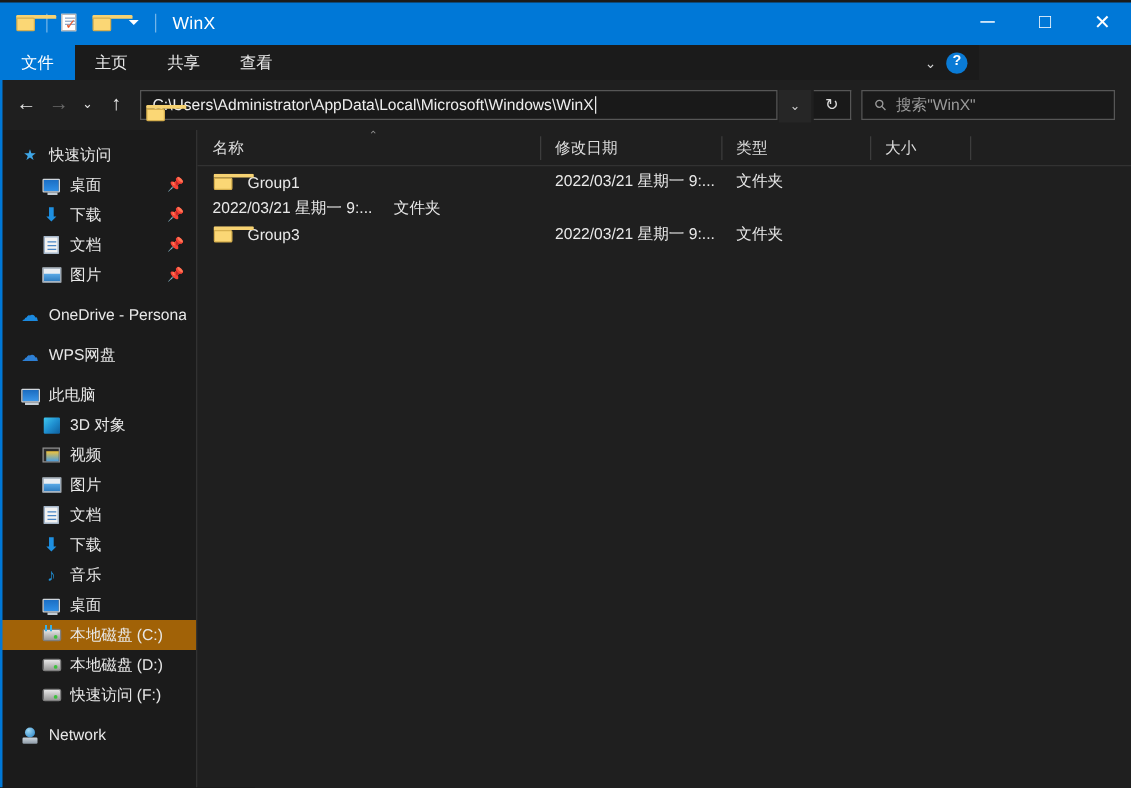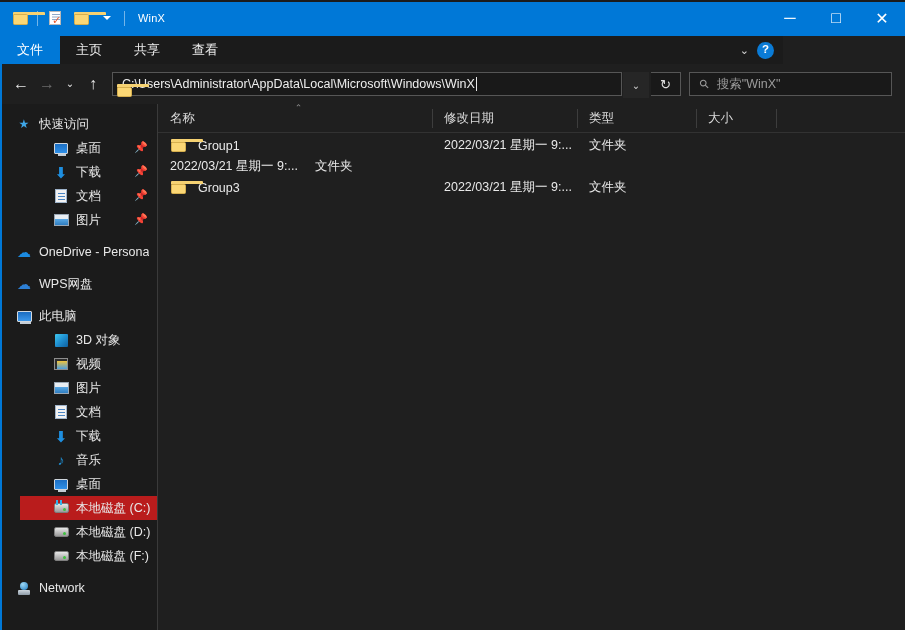--- a/index.html
+++ b/index.html
@@ -19,21 +19,21 @@
     background: #0078d7;
     display: flex; align-items: center;
   }
   .qat { display: flex; align-items: center; padding-left: 7px; gap: 0px; height: 36px; }
   .qat-btn {
     width: 26px; height: 26px;
     display: flex; align-items: center; justify-content: center;
   }
   .qat-sep { width: 1px; height: 15px; background: rgba(255,255,255,.45); margin: 0 4px; }
   .win-title {
-    color: #ffffff; font-size: 11px; margin-left: 9px;
+    color: #ffffff; font-size: 14px; margin-left: 9px;
     letter-spacing: .2px; white-space: nowrap;
   }
   .wincontrols { position: absolute; right: 0; top: 0; display: flex; height: 36px; }
   .wc {
     width: 46px; height: 36px; display: flex; align-items: center; justify-content: center;
     color: #fff;
   }
 
   
   .folder-ic { position: relative; width: 15px; height: 13px; }
@@ -125,26 +125,26 @@
 
   
   .sidebar {
     width: 158px; height: 526px; background: #1b1b1b;
     border-right: 1px solid #3a3a3a; overflow: hidden; position: relative;
   }
   .nav-row {
     display: flex; align-items: center; height: 24px; position: relative;
     color: #e8e8e8; font-size: 12.5px; white-space: nowrap;
   }
-  .nav-row.selected { background: #b91c1c; }
+  .nav-row.selected { background: #a16207; }
   .nav-row .ic { width: 16px; height: 16px; display: flex; align-items: center; justify-content: center; flex: 0 0 16px; }
   .nav-row .lbl { margin-left: 7px; overflow: hidden; }
   .nav-row .pin { position: absolute; right: 9px; top: 5px; color: #8b8b8b; font-size: 11px; }
   .lvl0 { padding-left: 16px; }
-  .lvl1 { padding-left: 33px; margin-left: 20px; }
+  .lvl1 { padding-left: 33px; }
   .nav-gap { height: 8px; }
 
   
   .ic-monitor { width: 14px; height: 11px; background: linear-gradient(#1c6fc4,#2f90e8); border: 1px solid #cfd6dd; border-radius: 1px; position: relative; }
   .ic-monitor::after { content:""; position:absolute; left:3px; bottom:-3px; width:8px; height:2px; background:#c3ccd4; }
   .ic-download { color: #1e8fe0; font-size: 15px; line-height: 1; font-weight: bold; }
   .ic-docs { width: 12px; height: 14px; background: #f2f2f2; border: 1px solid #9fb4cb; position: relative; }
   .ic-docs::before { content:""; position:absolute; left:2px; top:3px; width:7px; height:1px; background:#4a86c5; box-shadow:0 3px 0 #4a86c5, 0 6px 0 #4a86c5; }
   .ic-pics { width: 15px; height: 12px; background: #e9eef3; border: 1px solid #9aa7b4; position: relative; overflow:hidden; }
   .ic-pics::after { content:""; position:absolute; left:0; bottom:0; width:15px; height:6px; background: linear-gradient(#5aa9e6,#2f7dc0); }
@@ -373,21 +373,21 @@
       <div class="nav-row lvl1">
         <span class="ic">
             <span class="ic-drive"></span>
           </span>
         <span class="lbl">本地磁盘 (D:)</span>
       </div>
       <div class="nav-row lvl1">
         <span class="ic">
             <span class="ic-drive"></span>
           </span>
-        <span class="lbl">本地磁盘 (F:)</span>
+        <span class="lbl">快速访问 (F:)</span>
       </div>
 
       <div class="nav-gap"></div>
       <div class="nav-row lvl0">
         <span class="ic">
             <span class="ic-net"></span>
           </span>
         <span class="lbl">Network</span>
       </div>
     </div>

